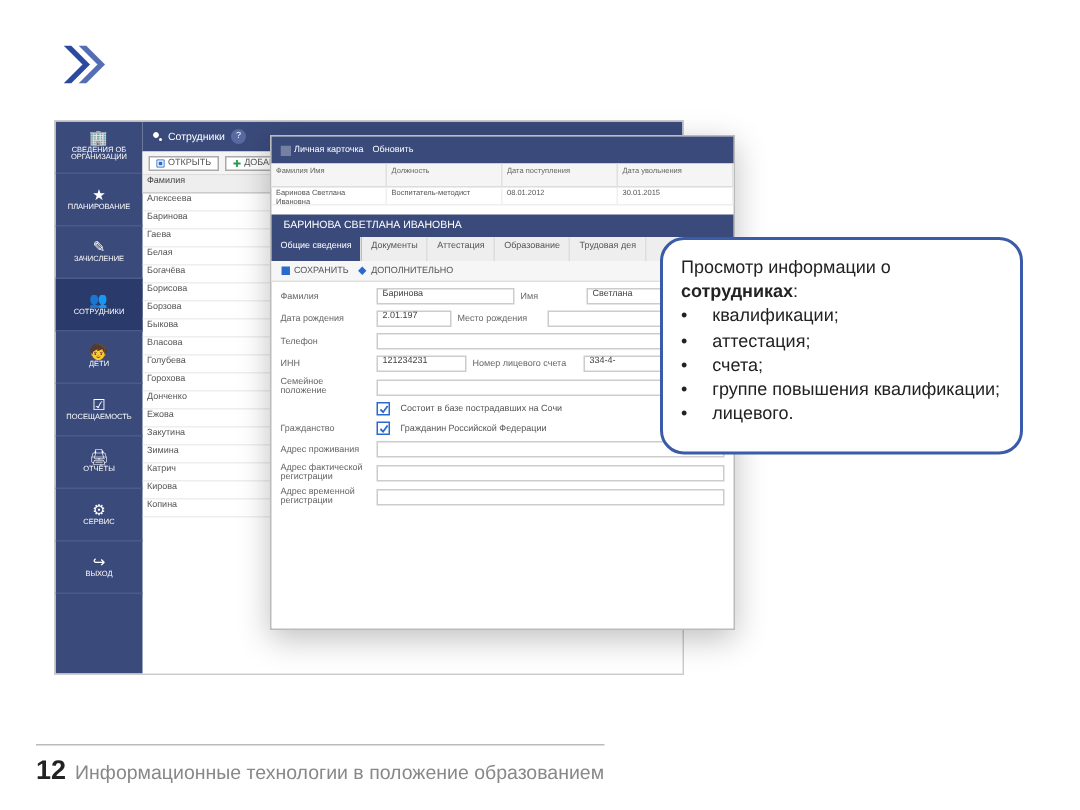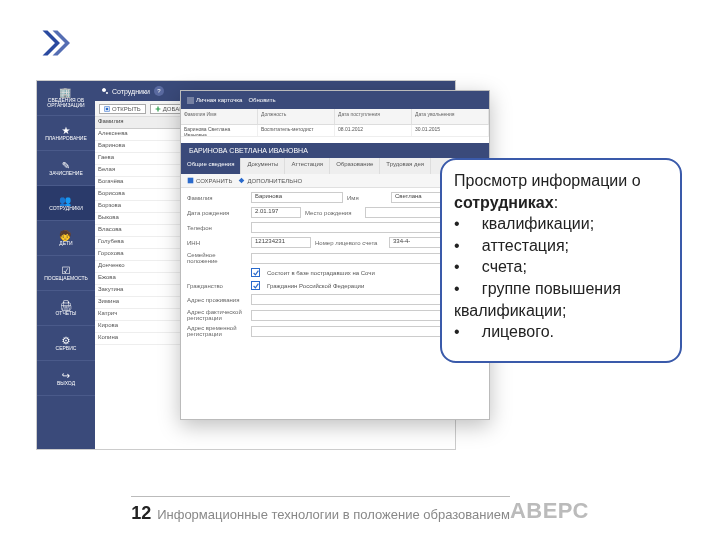--- a/index.html
+++ b/index.html
@@ -50,25 +50,25 @@
 .formbar .fbtn { display: flex; align-items: center; gap: 2px; font-size: 6px; color: #555; }
 .formbar .fbtn svg { width: 7px; height: 7px; fill: #2a6acc; }
 .form { padding: 4px 6px; }
 .frow { display: flex; align-items: center; margin-bottom: 4px; gap: 4px; }
 .flabel { width: 60px; font-size: 6px; color: #666; }
 .finput { flex: 1; border: 1px solid #ccc; height: 11px; font-size: 6px; padding: 0 3px; color: #444; background: #fff; }
 .fspacer { width: 40px; font-size: 6px; color: #666; }
 .chk { width: 9px; height: 9px; border: 1px solid #2a6acc; display: inline-flex; align-items: center; justify-content: center; margin-right: 3px; }
 .chk svg { width: 6px; height: 6px; fill: #2a6acc; }
 
-.callout { position: absolute; left: 440px; top: 158px; width: 242px; border: 2px solid #3a5aaa; border-radius: 16px; background: #fff; padding: 10px 12px; font-size: 16px; line-height: 1.35; color: #222; }
+.callout { position: absolute; left: 440px; top: 158px; width: 242px; border: 2px solid #3a5aaa; border-radius: 16px; background: #fff; padding: 10px 12px; font-size: 12px; line-height: 1.35; color: #222; }
 .callout p { margin-bottom: 8px; }
 .callout .sp { margin-top: 6px; }
 
-.footer { position: absolute; left: 24px; bottom: 16px; right: 24px; display: flex; align-items: flex-end; justify-content: center; }
+.footer { position: absolute; left: 24px; bottom: 16px; right: 24px; display: flex; align-items: flex-end; justify-content: flex-start; }
 .footer-left { display: flex; align-items: baseline; gap: 6px; border-top: 1px solid #bbb; padding-top: 6px; }
 .page-num { font-size: 18px; font-weight: bold; color: #222; }
 .footer-text { font-size: 13px; color: #888; }
 .brand { font-size: 22px; font-weight: bold; color: #bbb; letter-spacing: .5px; }
 </style>
 </head>
 <body>
 
 <div class="slide-header">
   <span class="chevron-icon">
@@ -366,14 +366,13 @@
     •&nbsp;&nbsp;&nbsp;&nbsp;&nbsp;<span>группе повышения квалификации;</span><br>
     •&nbsp;&nbsp;&nbsp;&nbsp;&nbsp;<span>лицевого.</span>
   </p>
 </div>
 
 <div class="footer">
   <div class="footer-left">
     <span class="page-num">12</span>
     <span class="footer-text">Информационные технологии в положение образованием</span>
   </div>
-  <div class="brand">АВЕРС</div>
 </div>
 
 </body></html>

